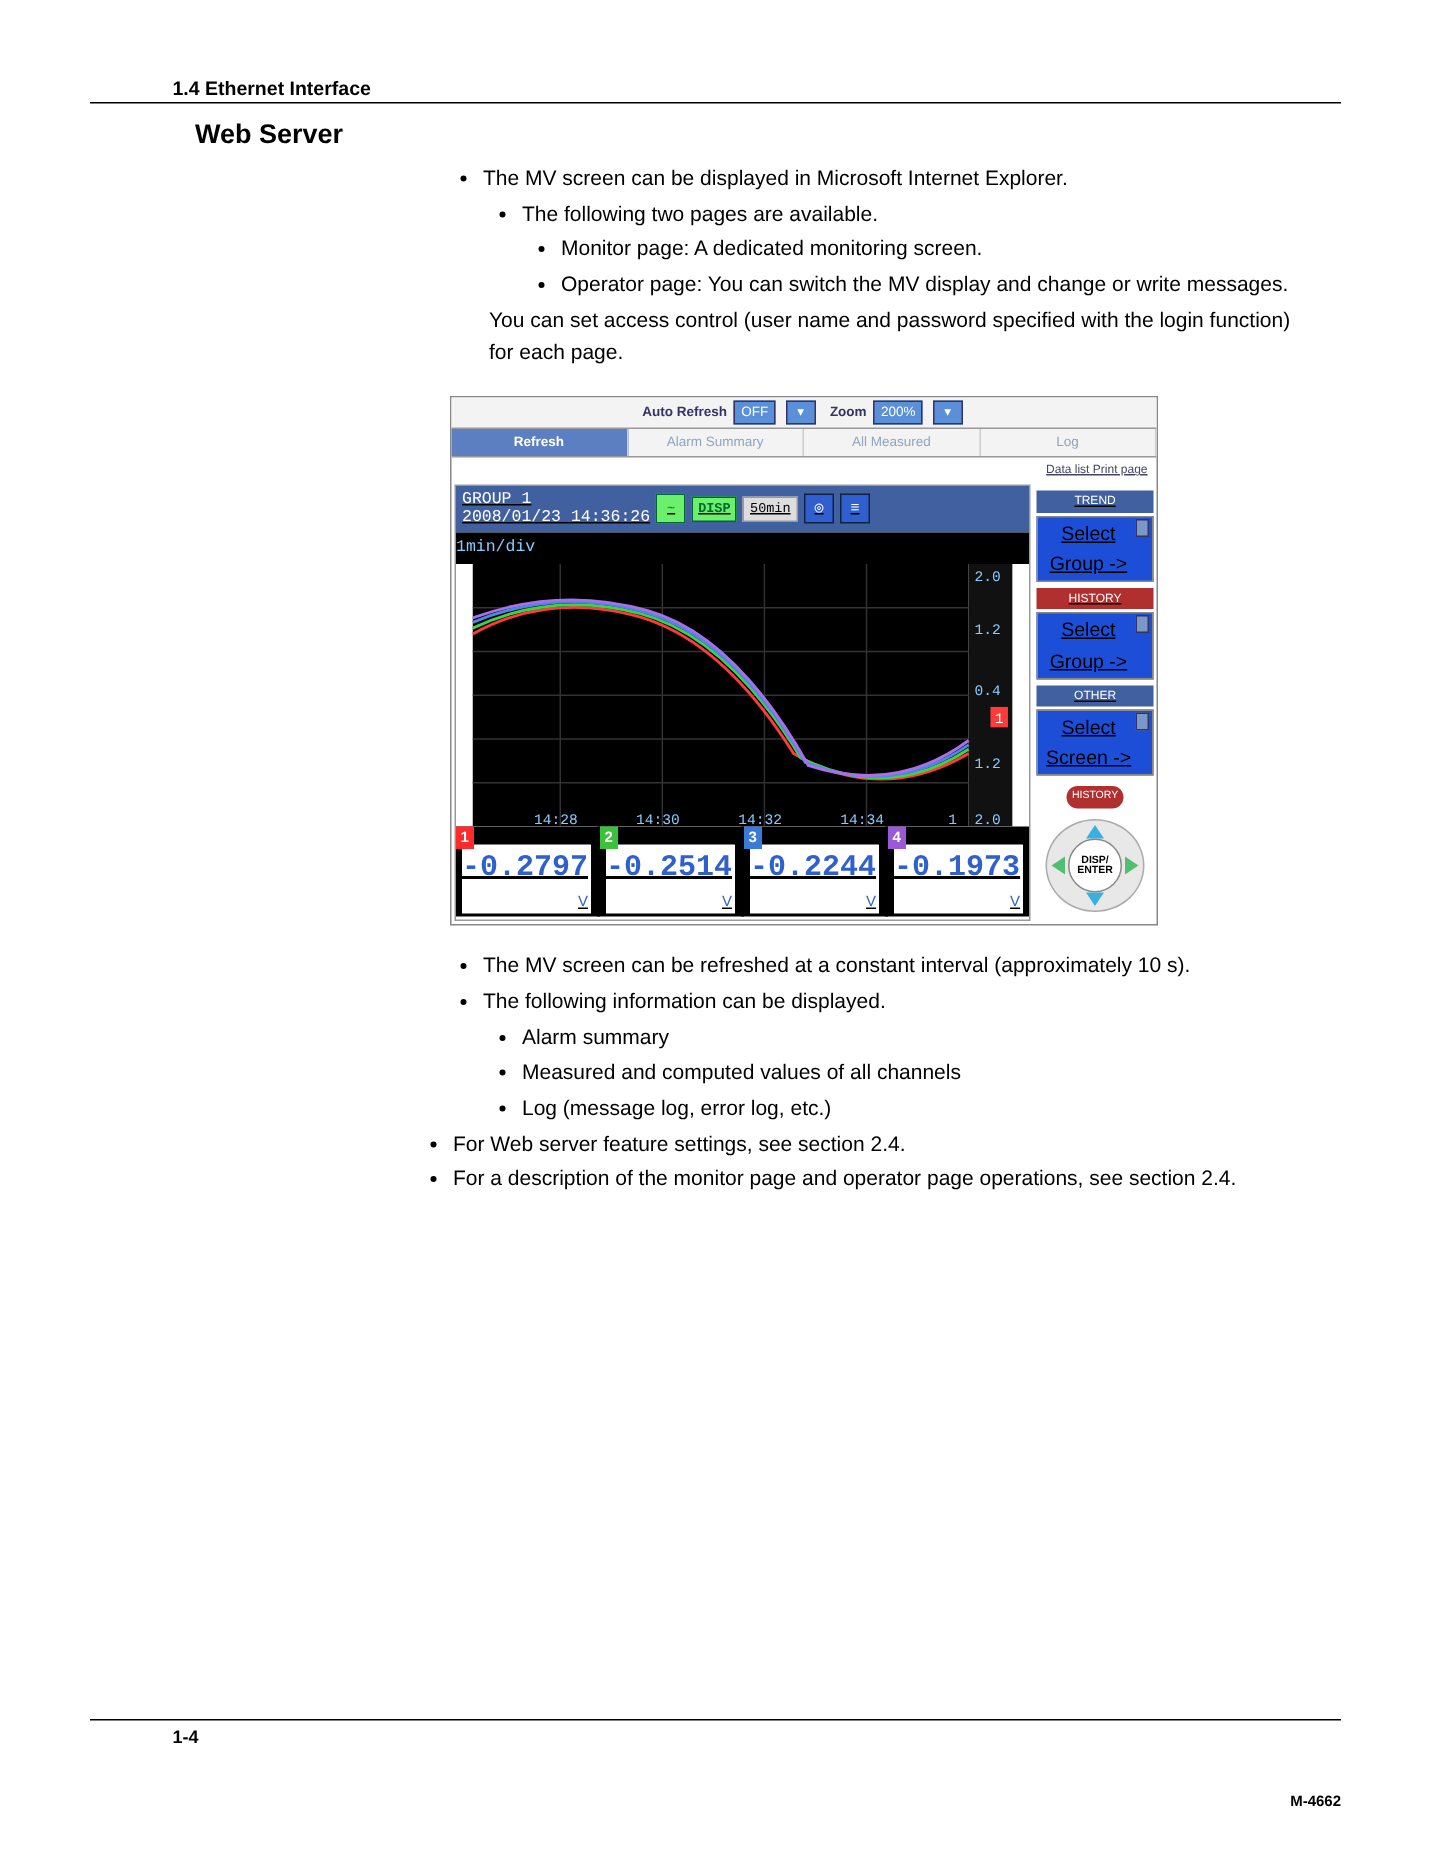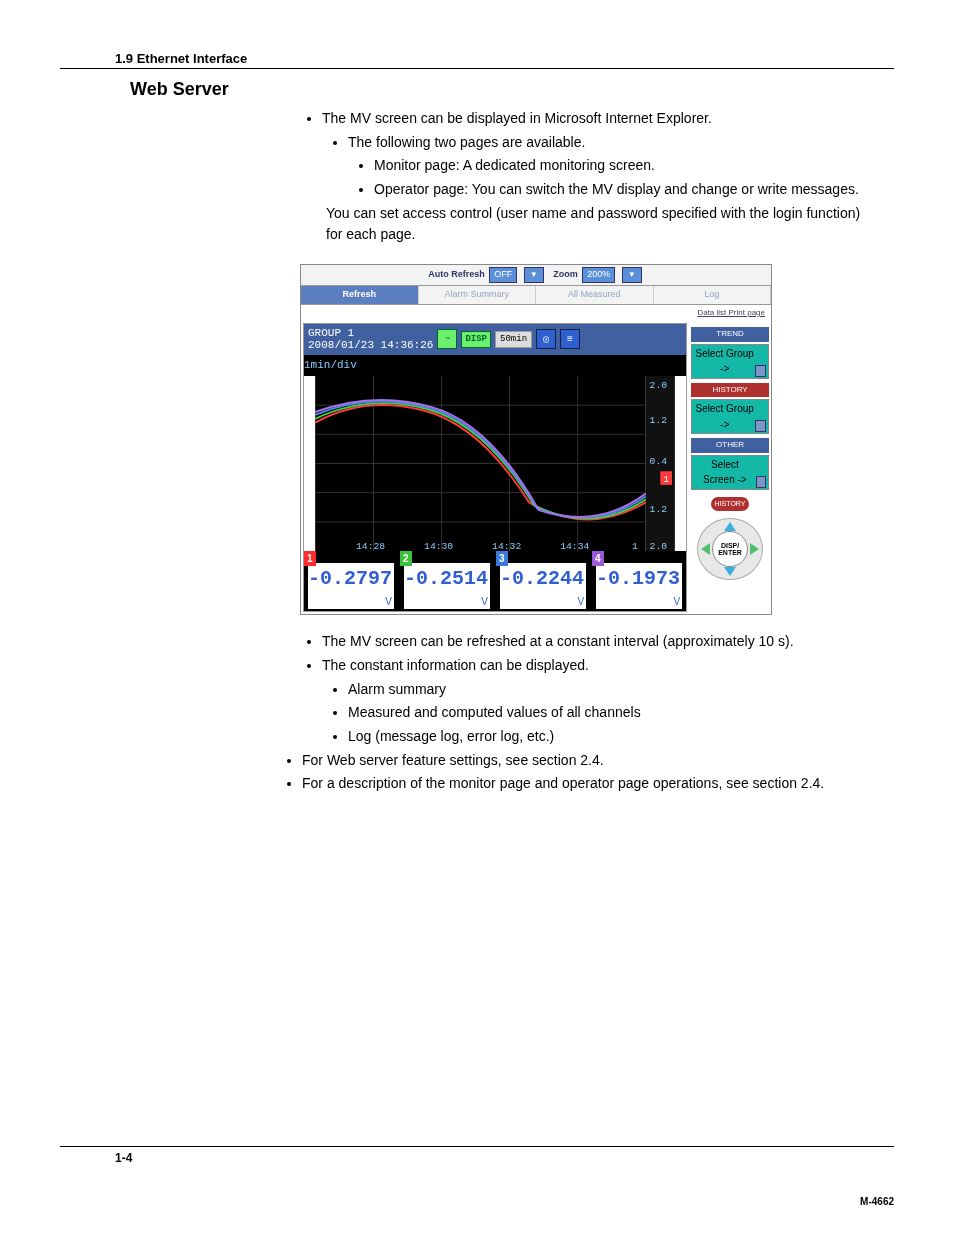--- a/index.html
+++ b/index.html
@@ -91,20 +91,21 @@
   }
   .sublinks {
     text-align: right;
     font-size: 8px;
     color: #446;
     padding: 2px 6px;
     text-decoration: underline;
   }
   .mainarea {
     display: flex;
+    text-decoration: underline;
   }
   .plotcol {
     flex: 1;
     border: 1px solid #999;
     margin: 2px;
   }
   .plot-head {
     background: #4060a0;
     color: #fff;
     padding: 3px 4px;
@@ -171,22 +172,22 @@
     width: 90px;
     padding: 4px 2px;
     text-align:center;
     font-size:8px;
   }
   .sidelabel {
     background:#4060a0;color:#fff;padding:1px 0;margin:2px 0;font-size:8px;
   }
   .sidelabel.red { background:#b03030; }
   .sidesel {
-    border:1px solid #888;background:#14b8a6;color:#000;font-size:10px;padding:1px 2px;margin-bottom:4px;
-    display:flex;justify-content:space-between;align-items:flex-end;
+    border:1px solid #888;background:#1d4ed8;color:#000;font-size:13px;padding:1px 2px;margin-bottom:4px;
+    display:flex;justify-content:space-between;align-items:flex-start;
   }
   .sidesel .drop { width:10px;height:10px;background:#7a98c7;border:1px solid #336;display:inline-block; }
   .histbtn {
     display:inline-block;background:#b03030;color:#fff;font-size:7px;padding:2px 4px;border-radius:8px;margin:3px 0;
   }
   .navpad {
     width:64px;height:60px;margin:4px auto;
     background:#e8e8e8;border-radius:50%;
     position:relative;border:1px solid #aaa;
   }
@@ -213,21 +214,21 @@
     padding-top: 4px;
   }
   .footer .pn { font-weight:bold; padding-left:55px; }
   .footer .doc { font-weight:bold; font-size:10px;margin-top:45px; }
 </style>
 </head>
 <body>
 
 <div class="page">
   <div class="header-line">
-    <span class="section-num">1.9  Ethernet Interface</span>
+    <span class="section-num">1.4  Ethernet Interface</span>
   </div>
 
   <div class="heading">Web Server</div>
 
   <div class="content">
     <ul>
       <li>The MV screen can be displayed in Microsoft Internet Explorer.</li>
     </ul>
     <div class="inner">
       <ul>
@@ -365,21 +366,21 @@
                 <span>ENTER</span>
               </div>
             </div>
           </div>
         </div>
       </div>
     </div>
 
     <ul>
       <li>The MV screen can be refreshed at a constant interval (approximately 10 s).</li>
-      <li>The constant information can be displayed.</li>
+      <li>The following information can be displayed.</li>
     </ul>
     <div class="inner">
       <ul>
         <li>Alarm summary</li>
         <li>Measured and computed values of all channels</li>
         <li>Log (message log, error log, etc.)</li>
       </ul>
     </div>
   </div>
 

